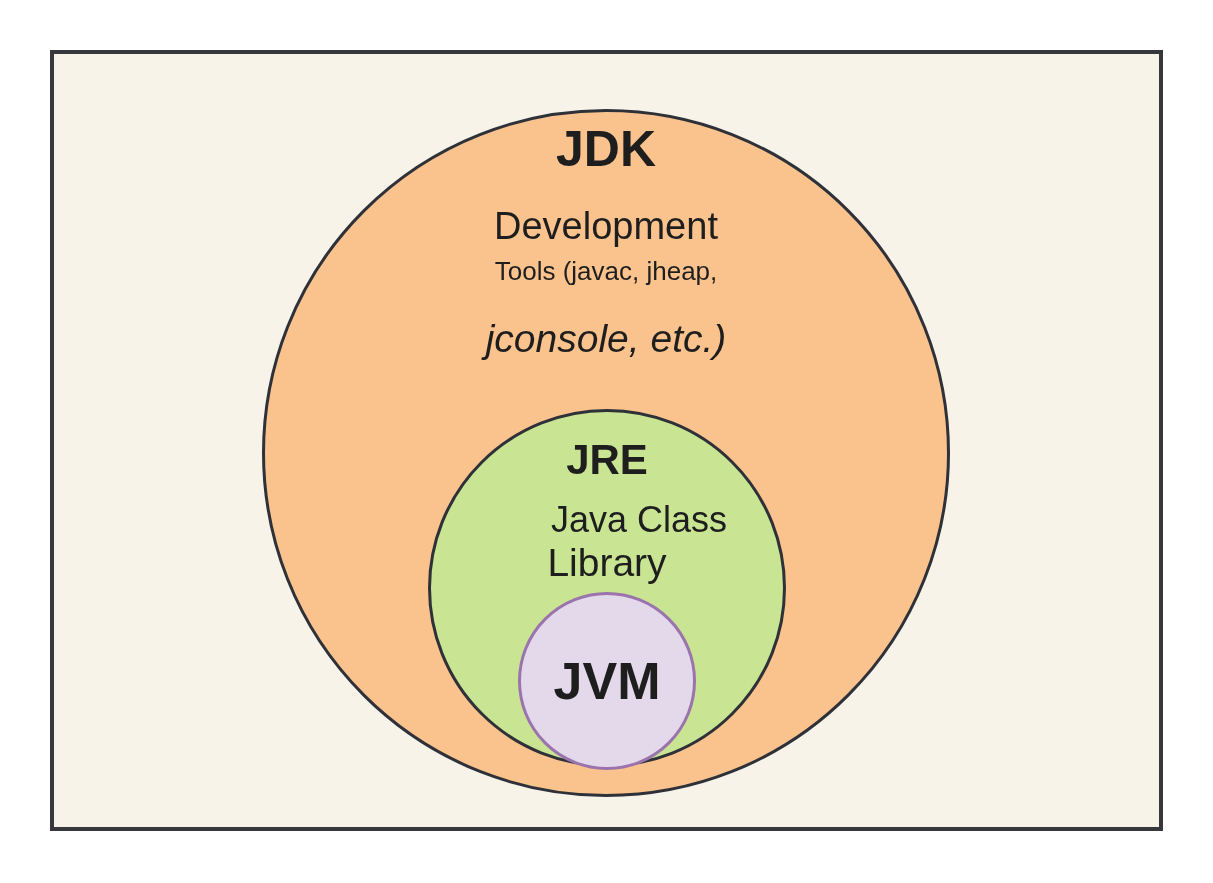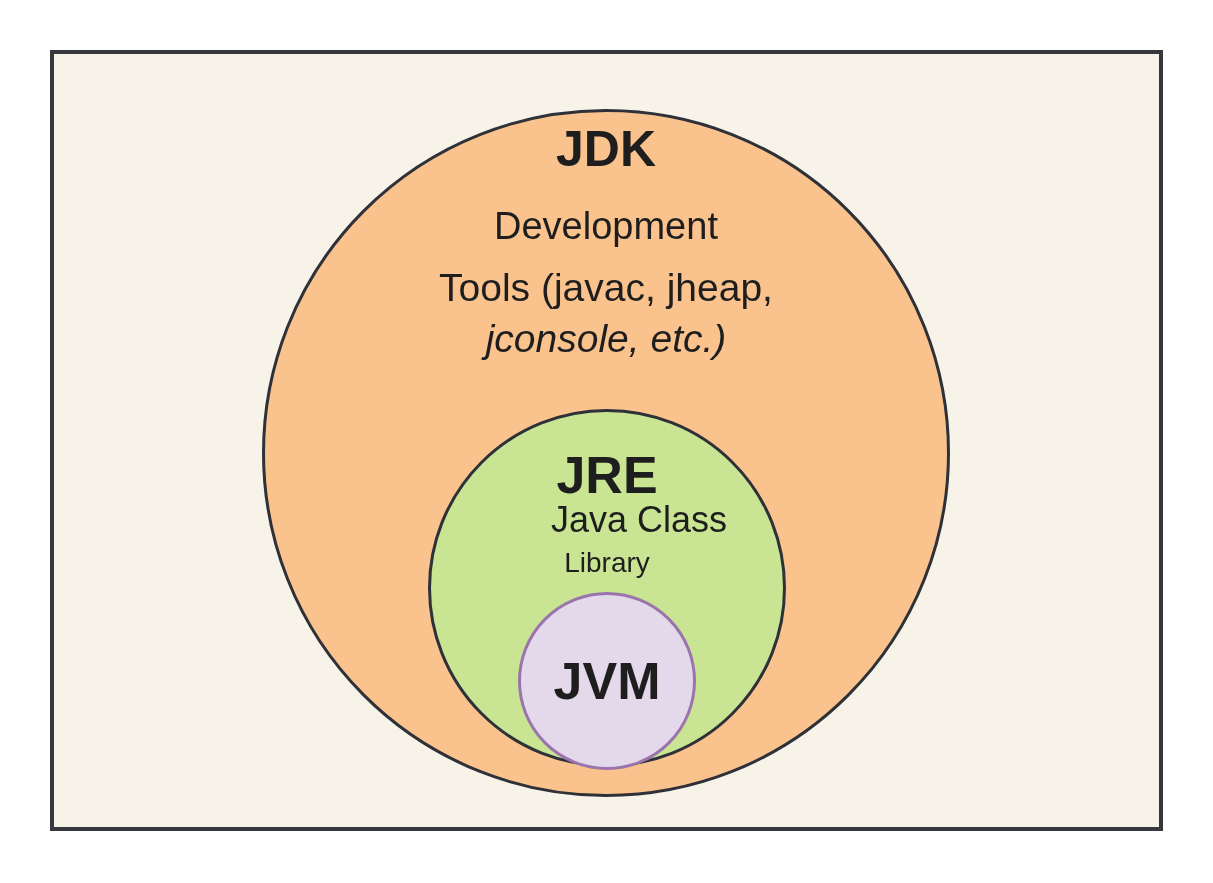--- a/index.html
+++ b/index.html
@@ -52,25 +52,25 @@
   }
   .label {
     position: absolute;
     transform: translate(-50%, -50%);
     color: var(--text);
     white-space: nowrap;
   }
   .label-title { font-weight: bold; }
   .jdk-title  { left: 606px; top: 149px; font-size: 50px; }
   .jdk-line1  { left: 606px; top: 226px; font-size: 38px; }
-  .jdk-line2  { left: 606px; top: 288px; font-size: 39px; }
+  .jdk-line2  { left: 606px; top: 271px; font-size: 26px; }
   .jdk-line3  { left: 606px; top: 339px; font-size: 39px; font-style: italic; }
-  .jre-title  { left: 607px; top: 460px; font-size: 52px; margin-top: 15px; }
+  .jre-title  { left: 607px; top: 460px; font-size: 42px; }
   .jre-line1  { left: 607px; top: 520px; font-size: 36px; margin-left: 32px; }
-  .jre-line2  { left: 607px; top: 563px; font-size: 28px; }
+  .jre-line2  { left: 607px; top: 563px; font-size: 39px; }
   .jvm-title  { left: 607px; top: 681px; font-size: 52px; }
 </style>
 </head>
 <body>
 
 <div class="frame">
 
   
 </div>
 

